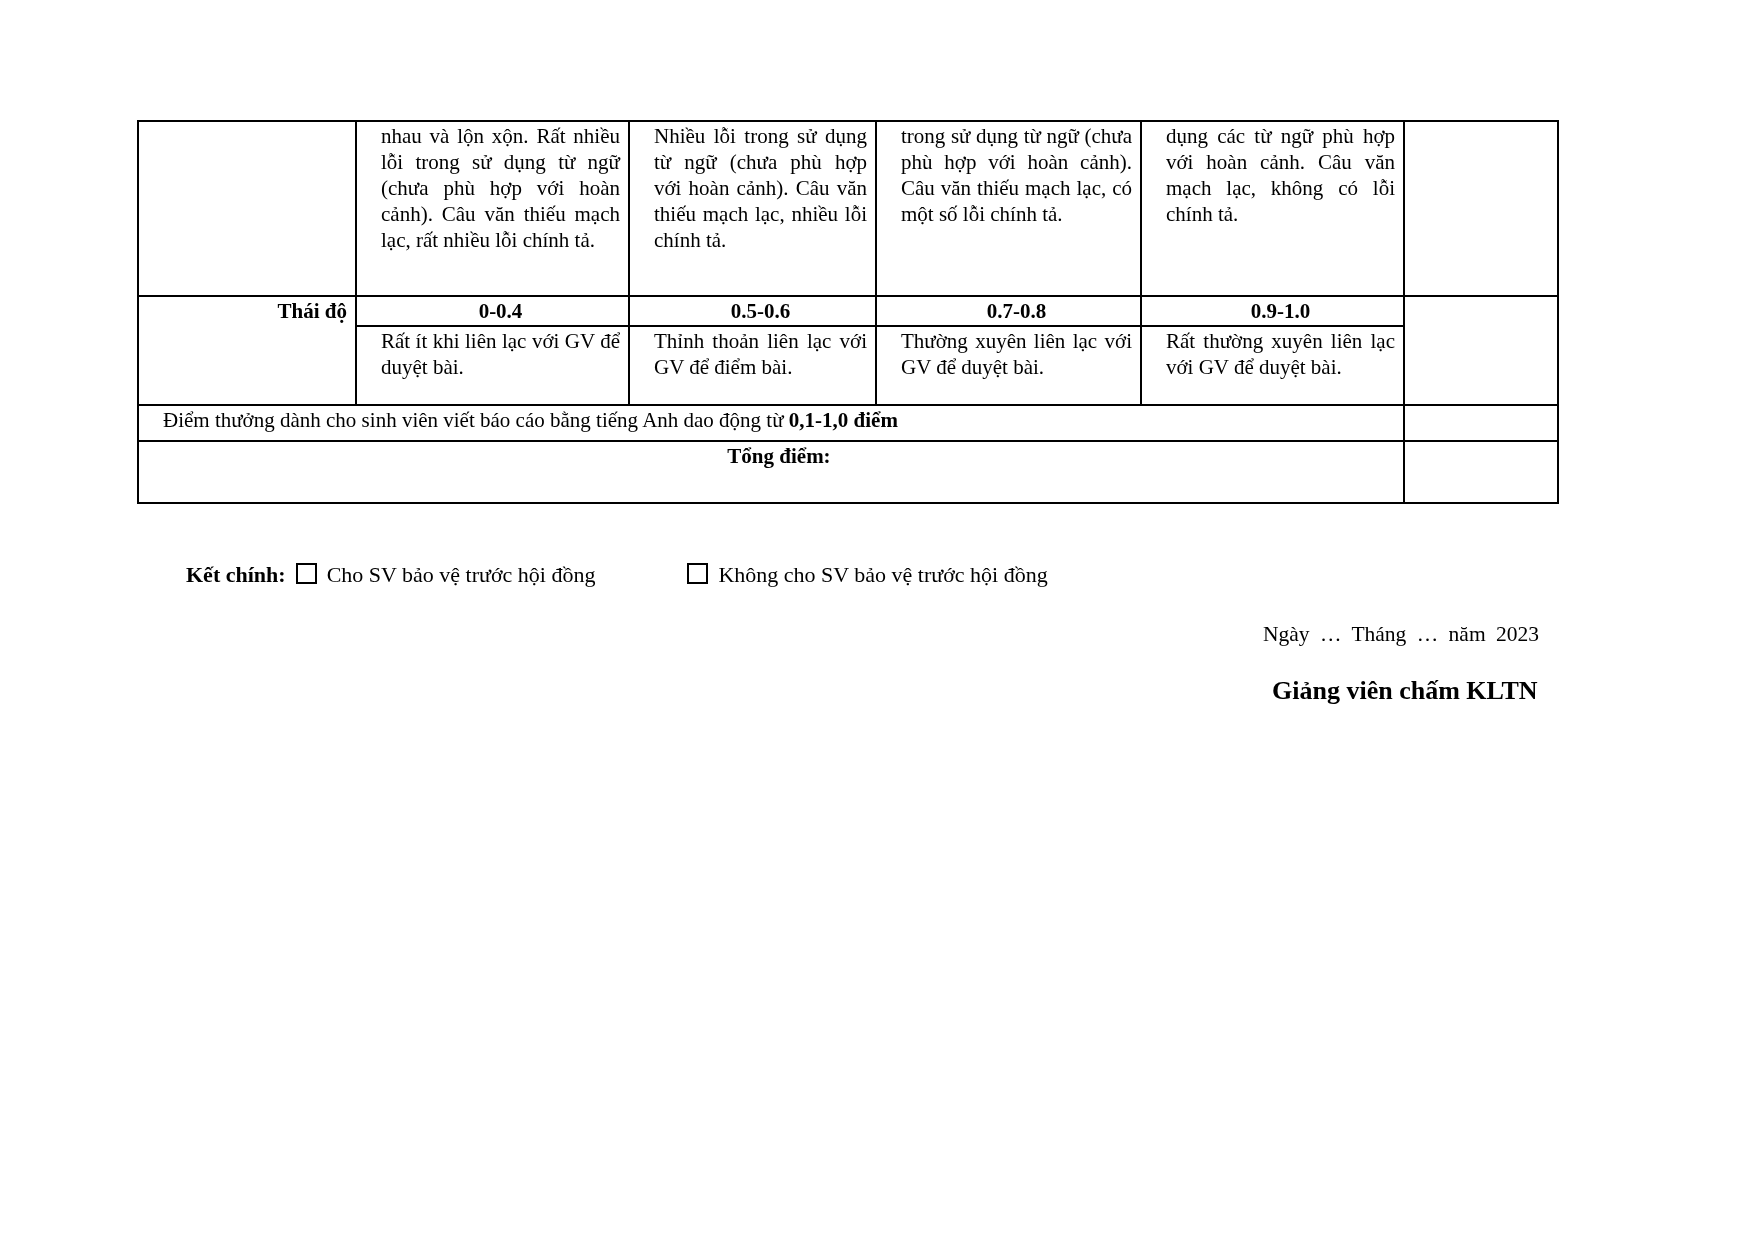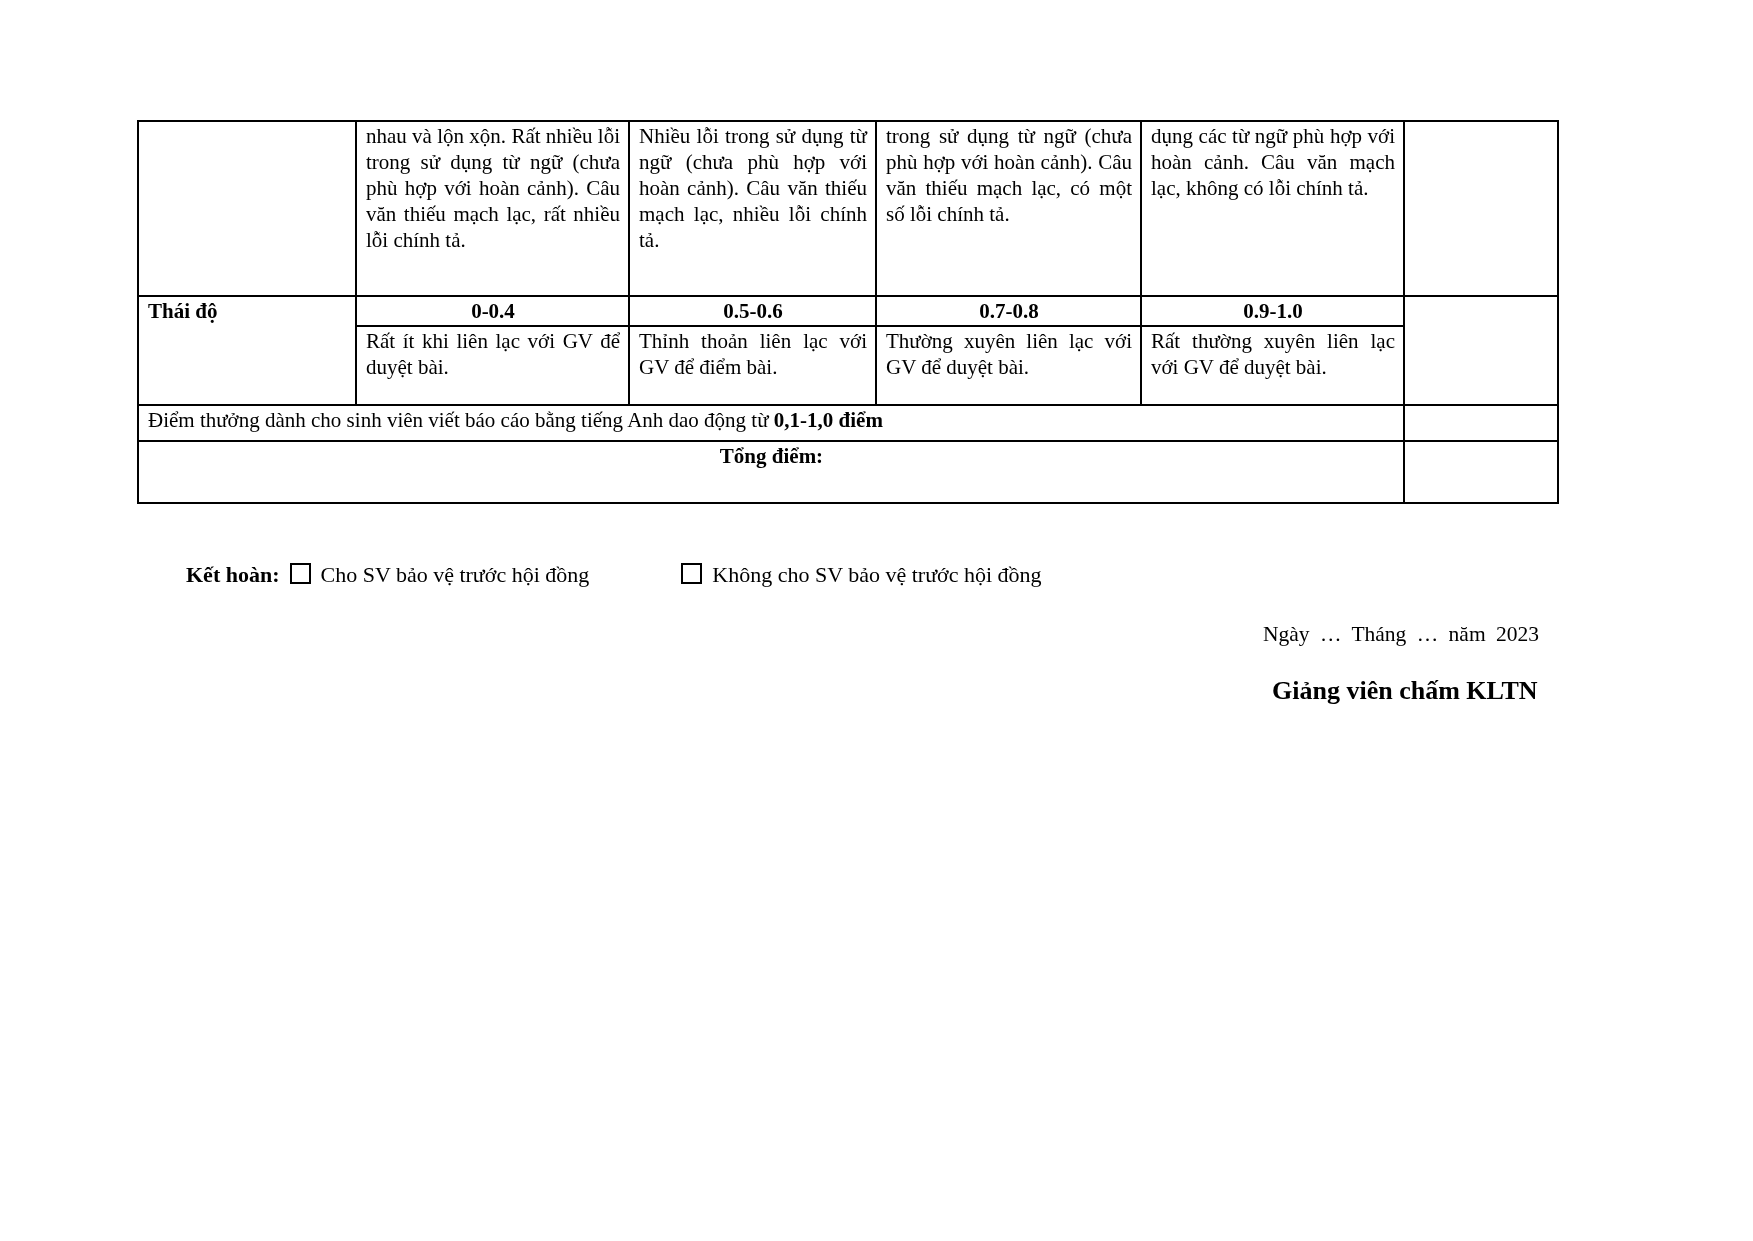--- a/index.html
+++ b/index.html
@@ -19,27 +19,27 @@
     top: 120px;
     width: 1420px;
     border-collapse: collapse;
     table-layout: fixed;
   }
   table.rubric td {
     border: 2px solid #000;
     vertical-align: top;
     font-size: 21px;
     line-height: 26px;
-    padding: 1px 8px 1px 9px;
+    padding: 1px 8px 1px 24px;
   }
   td.desc-cell { text-align: justify; }
   td.criterion-cell {
     font-weight: bold;
     vertical-align: middle;
-    text-align: left;
+    text-align: right;
     padding-left: 12px;
     font-size: 22px;
   }
   td.range-cell {
     font-weight: bold;
     text-align: center;
     vertical-align: middle;
     font-size: 20px;
     line-height: 24px;
     padding: 0 4px;
@@ -140,19 +140,19 @@
       </tr>
 
       <tr style="height:62px">
         <td class="total-cell" colspan="5">Tổng điểm:</td>
         <td class="score-cell"></td>
       </tr>
     </tbody>
   </table>
 
   <div class="conclusion">
-    <span class="lbl">Kết hoàn:</span><span class="checkbox"></span><span>Cho SV bảo vệ trước hội đồng</span><span class="checkbox second"></span><span>Không cho SV bảo vệ trước hội đồng</span>
+    <span class="lbl">Kết chính:</span><span class="checkbox"></span><span>Cho SV bảo vệ trước hội đồng</span><span class="checkbox second"></span><span>Không cho SV bảo vệ trước hội đồng</span>
   </div>
 
   <div class="date-line">Ngày … Tháng … năm 2023</div>
   <div class="signer-title">Giảng viên chấm KLTN</div>
 
 </div>
 
 </body></html>

